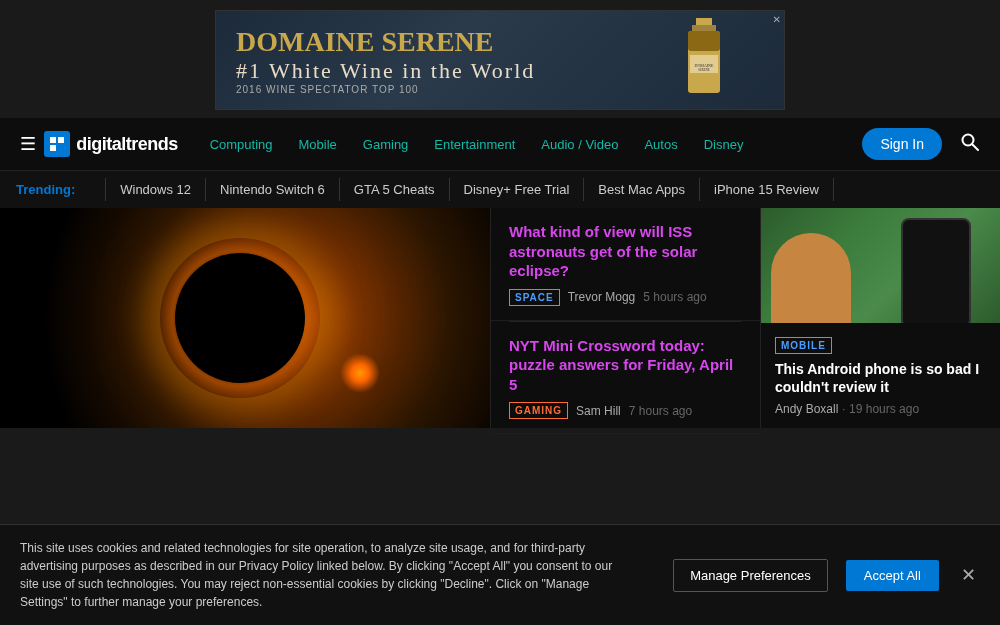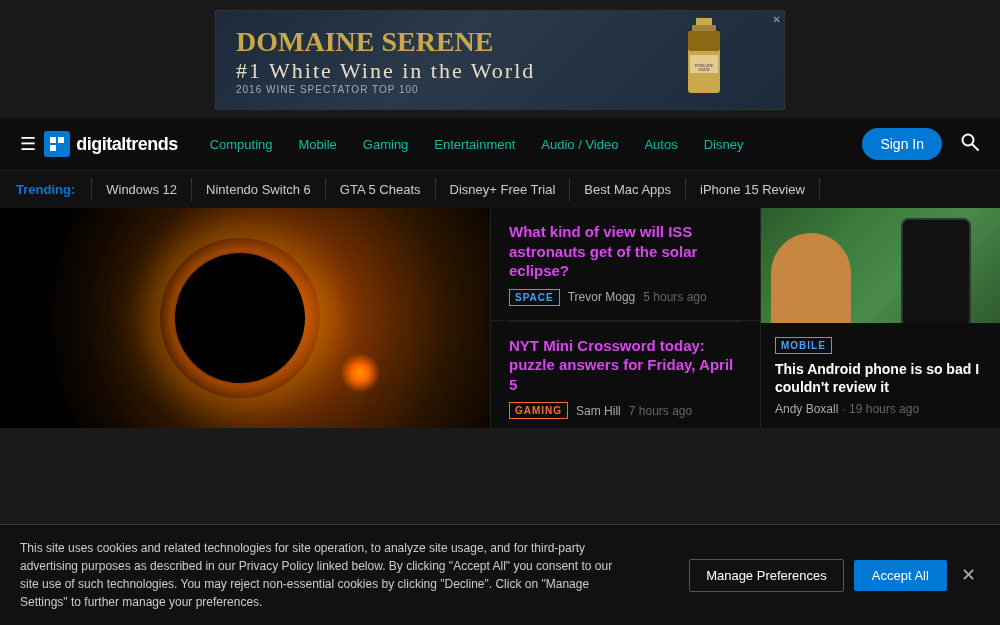--- a/index.html
+++ b/index.html
@@ -120,21 +120,21 @@
       display: flex;
       align-items: center;
       padding: 0 16px;
       gap: 0;
       border-top: 1px solid #222;
     }
     .trending-label {
       color: #0078d4;
       font-size: 13px;
       font-weight: bold;
-      margin-right: 16px;
+      margin-right: 30px;
       white-space: nowrap;
     }
     .trending-links {
       display: flex;
       align-items: center;
       gap: 0;
     }
     .trending-link {
       color: #ccc;
       text-decoration: none;
@@ -323,21 +323,21 @@
     }
     .cookie-text {
       font-size: 12px;
       color: #ccc;
       line-height: 1.5;
       flex: 1;
     }
     .cookie-actions {
       display: flex;
       align-items: center;
-      gap: 10px;
+      gap: 18px;
       flex-shrink: 0;
       margin-left: 40px;
     }
     .manage-btn {
       background: transparent;
       color: #fff;
       border: 1px solid #555;
       padding: 8px 16px;
       font-size: 13px;
       cursor: pointer;

